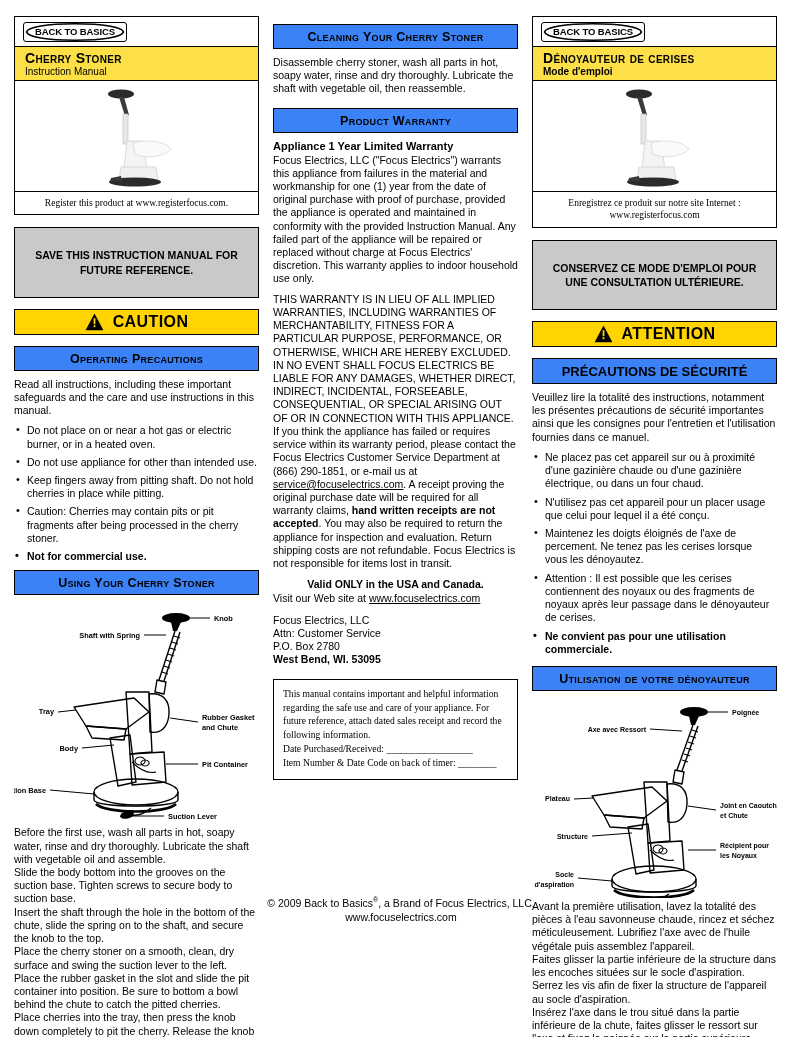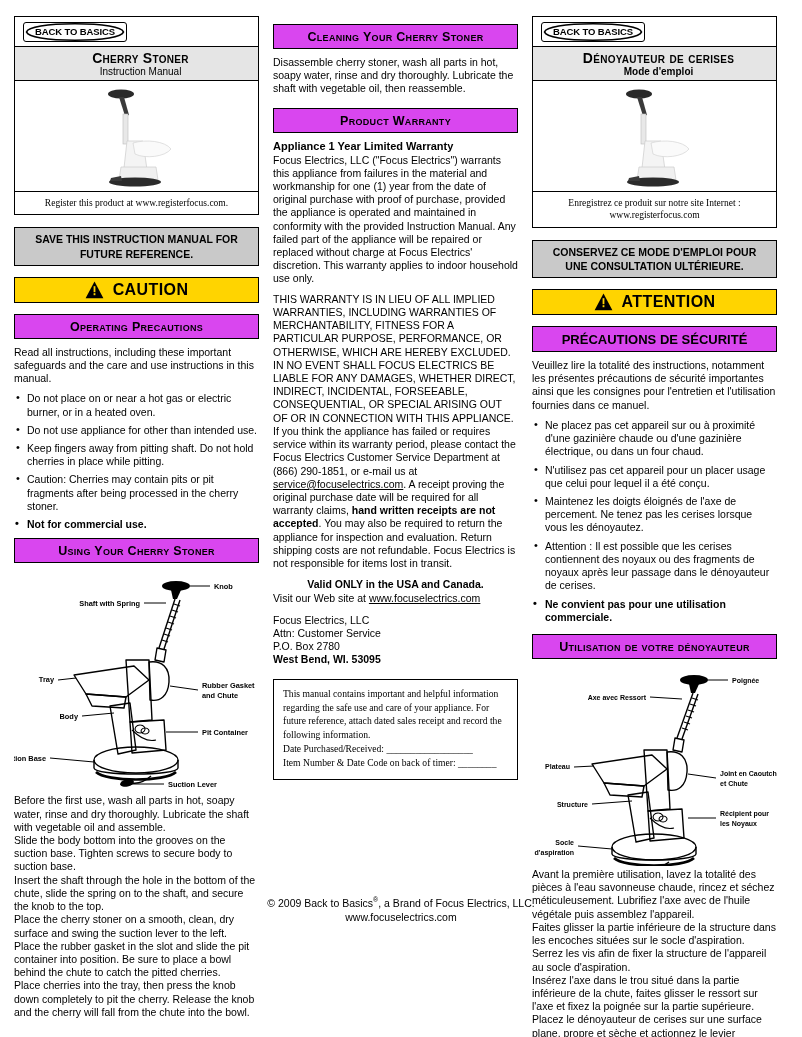--- a/index.html
+++ b/index.html
@@ -26,36 +26,36 @@
   
   .panel{border:1.5px solid #000;background:#fff;}
 
   
   .smallcaps{
     font-variant:small-caps;
     font-size:12.5px;
     letter-spacing:.3px;
   }
   .sectionhdr{
-    background:#d946ef;
+    background:#3b82f6;
     border:1.5px solid #000;
     text-align:center;
     font-weight:bold;
     padding:5px 4px 4px 4px;
     margin-bottom:7px;
     box-sizing:border-box;
   }
   .savebox{
     background:#c9c9c9;
     border:1.5px solid #000;
     text-align:center;
     font-weight:bold;
     font-size:10.5px;
     line-height:1.35;
-    padding:4px 10px;
+    padding:20px 10px;
     box-sizing:border-box;
     margin-top:12px;
   }
   .caution{
     background:#FFD400;
     border:1.5px solid #000;
     margin-top:11px;
     height:26px;
     display:flex;
     align-items:center;
@@ -85,23 +85,22 @@
   }
   .logo .lens{
     position:absolute;left:2px;top:1px;width:100px;height:18px;
   }
   .logo .ltext{
     position:absolute;left:0;top:0;width:104px;height:20px;
     display:flex;align-items:center;justify-content:center;
     font-size:9.5px;font-weight:bold;letter-spacing:-.1px;
   }
   .titleband{
-    background:#e5e5e5;
+    background:#fde047;
     border-bottom:1.5px solid #000;
-    text-align:center;
     padding:3px 2px 3px 10px;
   }
   .titleband .t1{font-weight:bold;font-size:13px;}
   .titleband .t2{font-size:10px;}
   .photo{
     height:110px;
     border-bottom:1.5px solid #000;
     position:relative;
     background:#fff;
   }
@@ -279,21 +278,21 @@
           <text x="32" y="190.5" text-anchor="end">Suction Base</text>
           <text x="154" y="216.5">Suction Lever</text>
         </g>
       </svg>
 
       <div class="body" style="margin-top:2px;">
         <p>Before the first use, wash all parts in hot, soapy water, rinse and dry thoroughly. Lubricate the shaft with vegetable oil and assemble.</p>
         <p>Slide the body bottom into the grooves on the suction base. Tighten screws to secure body to suction base.</p>
         <p>Insert the shaft through the hole in the bottom of the chute, slide the spring on to the shaft, and secure the knob to the top.</p>
         <p>Place the cherry stoner on a smooth, clean, dry surface and swing the suction lever to the left.</p>
-        <p>Place the rubber gasket in the slot and slide the pit container into position. Be sure to place a bowl behind the chute to catch the pitted cherries.</p>
+        <p>Place the rubber gasket in the slot and slide the pit container into position. Be sure to bottom a bowl behind the chute to catch the pitted cherries.</p>
         <p>Place cherries into the tray, then press the knob down completely to pit the cherry. Release the knob and the cherry will fall from the chute into the bowl.</p>
       </div>
     </div>
 
     <div class="col">
 
       <div class="sectionhdr smallcaps" style="margin-top:8px;">Cleaning Your Cherry Stoner</div>
       <div class="body">
         <p>Disassemble cherry stoner, wash all parts in hot, soapy water, rinse and dry thoroughly. Lubricate the shaft with vegetable oil, then reassemble.</p>
       </div>

